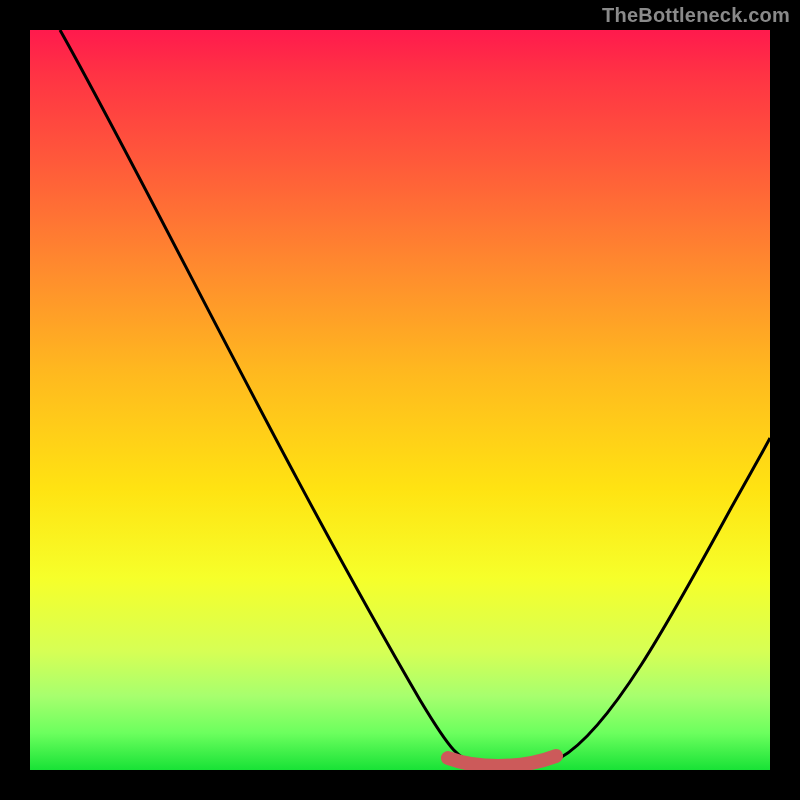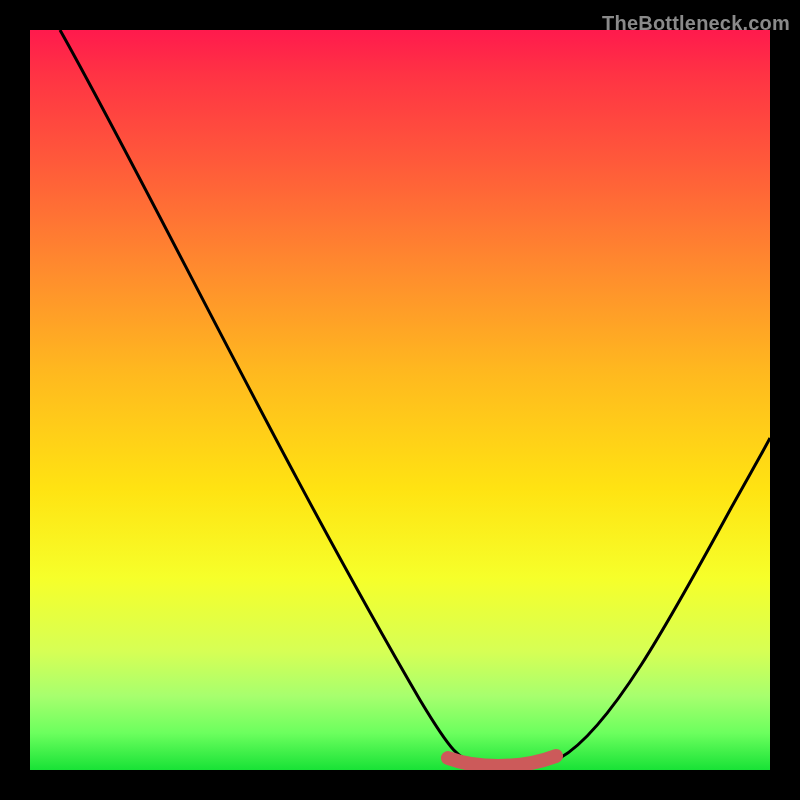--- a/index.html
+++ b/index.html
@@ -45,21 +45,21 @@
   }
   .curve {
     position: absolute;
     inset: 0;
   }
   .flat-segment {
     stroke-linecap: round;
   }
   .watermark {
     position: absolute;
-    top: 12px;
+    top: 4px;
     right: 10px;
     font-family: Arial, Helvetica, sans-serif;
     font-size: 20px;
     font-weight: 600;
     color: #8a8a8a;
     letter-spacing: 0.2px;
     user-select: none;
   }
 </style>
 </head>

